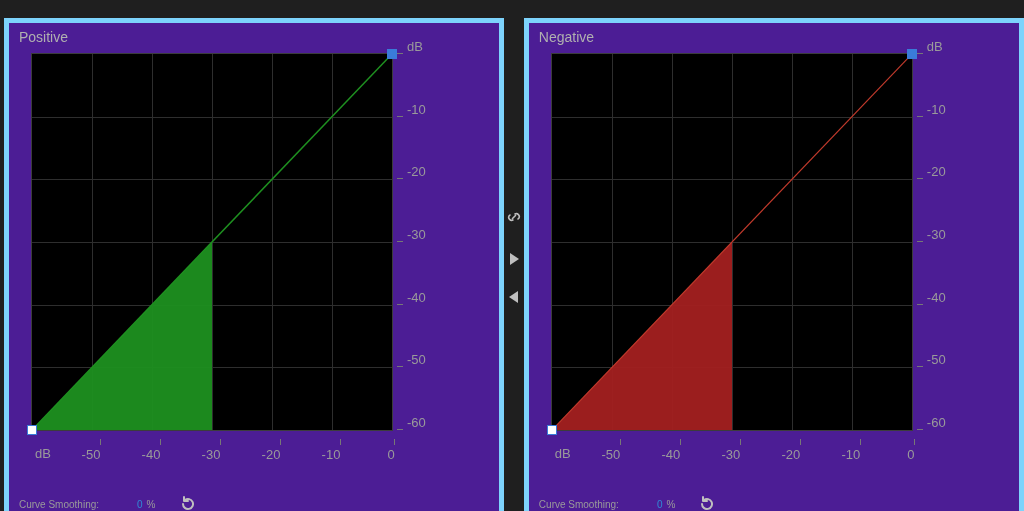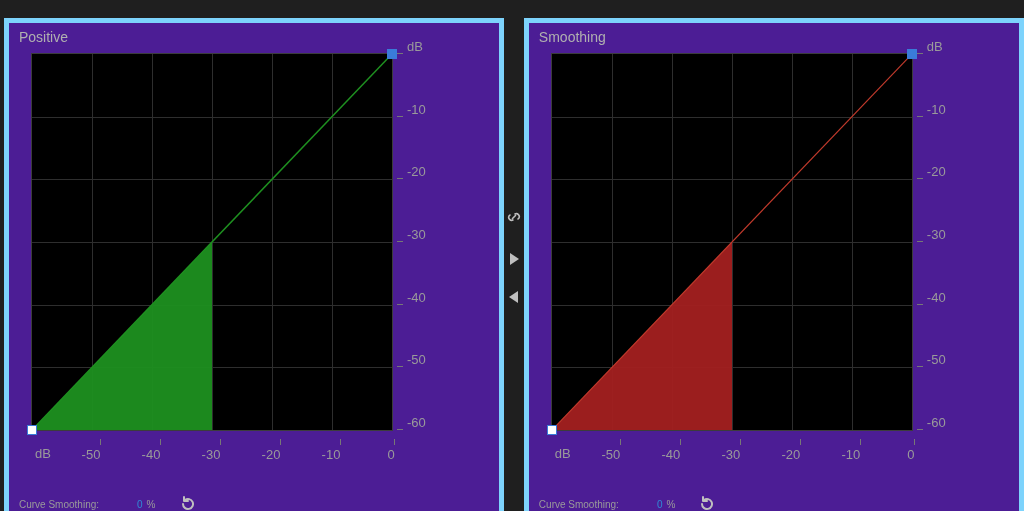--- a/index.html
+++ b/index.html
@@ -221,21 +221,21 @@
       </svg>
     </span>
     <span class="cicon" style="top:284px">
       <svg width="12" height="14" viewBox="0 0 12 14">
         <polygon points="10,1 1,7 10,13" stroke="none"></polygon>
       </svg>
     </span>
   </div>
 
   <div class="panel" style="margin-left:0">
-    <div class="panel-title">Smoothing</div>
+    <div class="panel-title">Negative</div>
 
     <div class="plot">
       <div class="gl-h" style="top:62.67px"></div>
       <div class="gl-h" style="top:125.33px"></div>
       <div class="gl-h" style="top:188px"></div>
       <div class="gl-h" style="top:250.67px"></div>
       <div class="gl-h" style="top:313.33px"></div>
       <div class="gl-v" style="left:60px"></div>
       <div class="gl-v" style="left:120px"></div>
       <div class="gl-v" style="left:180px"></div>

